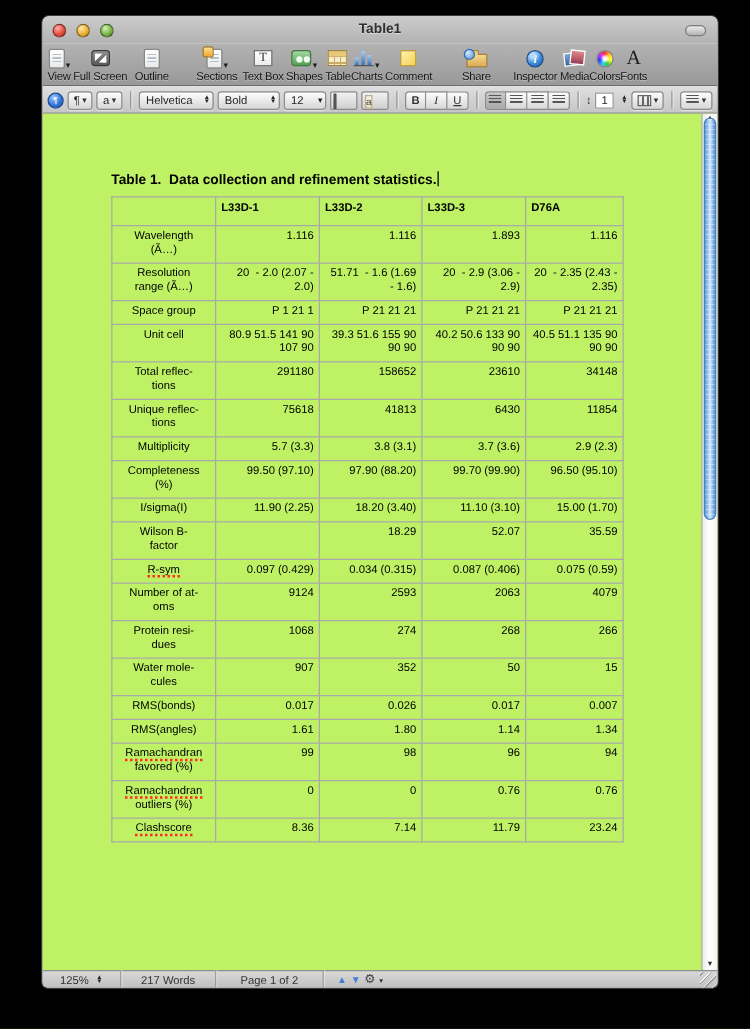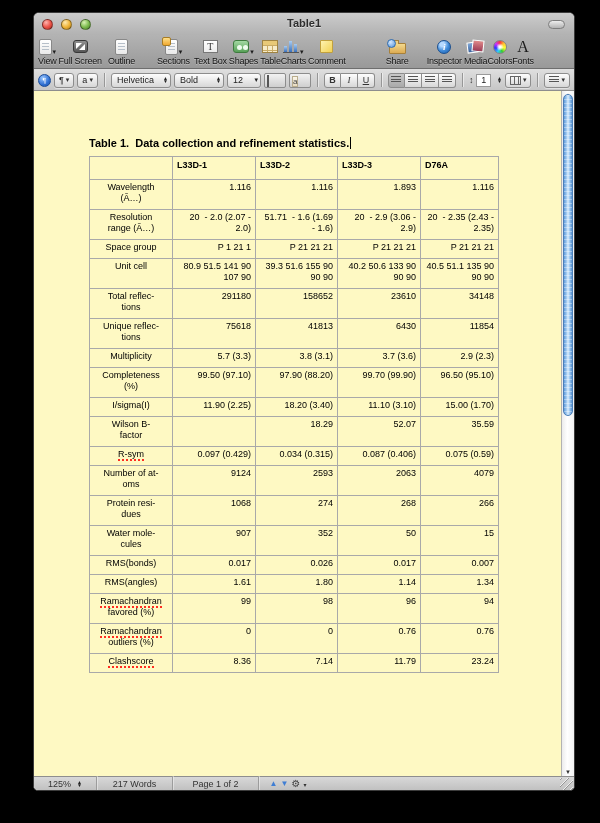--- a/index.html
+++ b/index.html
@@ -126,21 +126,21 @@
     background:repeating-linear-gradient(#555 0 1px, transparent 1px 2.6px); }
   .colicon { width:11px; height:9px; border:1px solid #666;
     background:repeating-linear-gradient(to right, transparent 0 3px, #666 3px 4px); }
   .lsicon { font-size:9px; color:#333; }
   .numbox { width:18px; height:13px; border:1px solid #9a9a9a; background:#fff;
     font-size:9px; display:flex; align-items:center; justify-content:center; }
   .bold-b { font-weight:bold; } .ital-i { font-style:italic; font-family:"Liberation Serif",serif; }
   .und-u { text-decoration:underline; }
 
   
-  .content { position:relative; height:685px; background:#fef9c3; overflow:hidden; }
+  .content { position:relative; height:685px; background:#bef264; overflow:hidden; }
   .doc { position:absolute; left:0; top:0; right:13px; bottom:0; padding:46px 0 0 55px; }
   .doc-title { font-size:11px; font-weight:bold; color:#000; white-space:pre-wrap; }
   .caret { display:inline-block; width:1px; height:12px; background:#000;
     vertical-align:-2px; margin-left:1px; }
 
   table.dt { border-collapse:collapse; table-layout:fixed; width:409px; margin-top:7px; }
   table.dt th, table.dt td { border:1px solid #a9a9a9; font-size:9px; line-height:11px;
     vertical-align:top; overflow:hidden; }
   table.dt th { font-weight:bold; text-align:left; padding:3px 4px 8px; }
   table.dt td.lab { font-weight:normal; text-align:center; padding:2px 4px 5px; }
@@ -243,21 +243,21 @@
             <span class="dd">▾</span>
           </div>
           <div class="lbl">Charts</div>
         </div>
         <div class="ti" style="margin-left: 2px;">
           <div class="irow">
             <span class="i-comment"></span>
           </div>
           <div class="lbl">Comment</div>
         </div>
-        <div class="ti" style="margin-left: 40px;">
+        <div class="ti" style="margin-left: 24px;">
           <div class="irow">
             <span class="i-share"></span>
           </div>
           <div class="lbl">Share</div>
         </div>
         <div class="ti" style="margin-left: 18px;">
           <div class="irow">
             <span class="i-inspector"></span>
           </div>
           <div class="lbl">Inspector</div>

